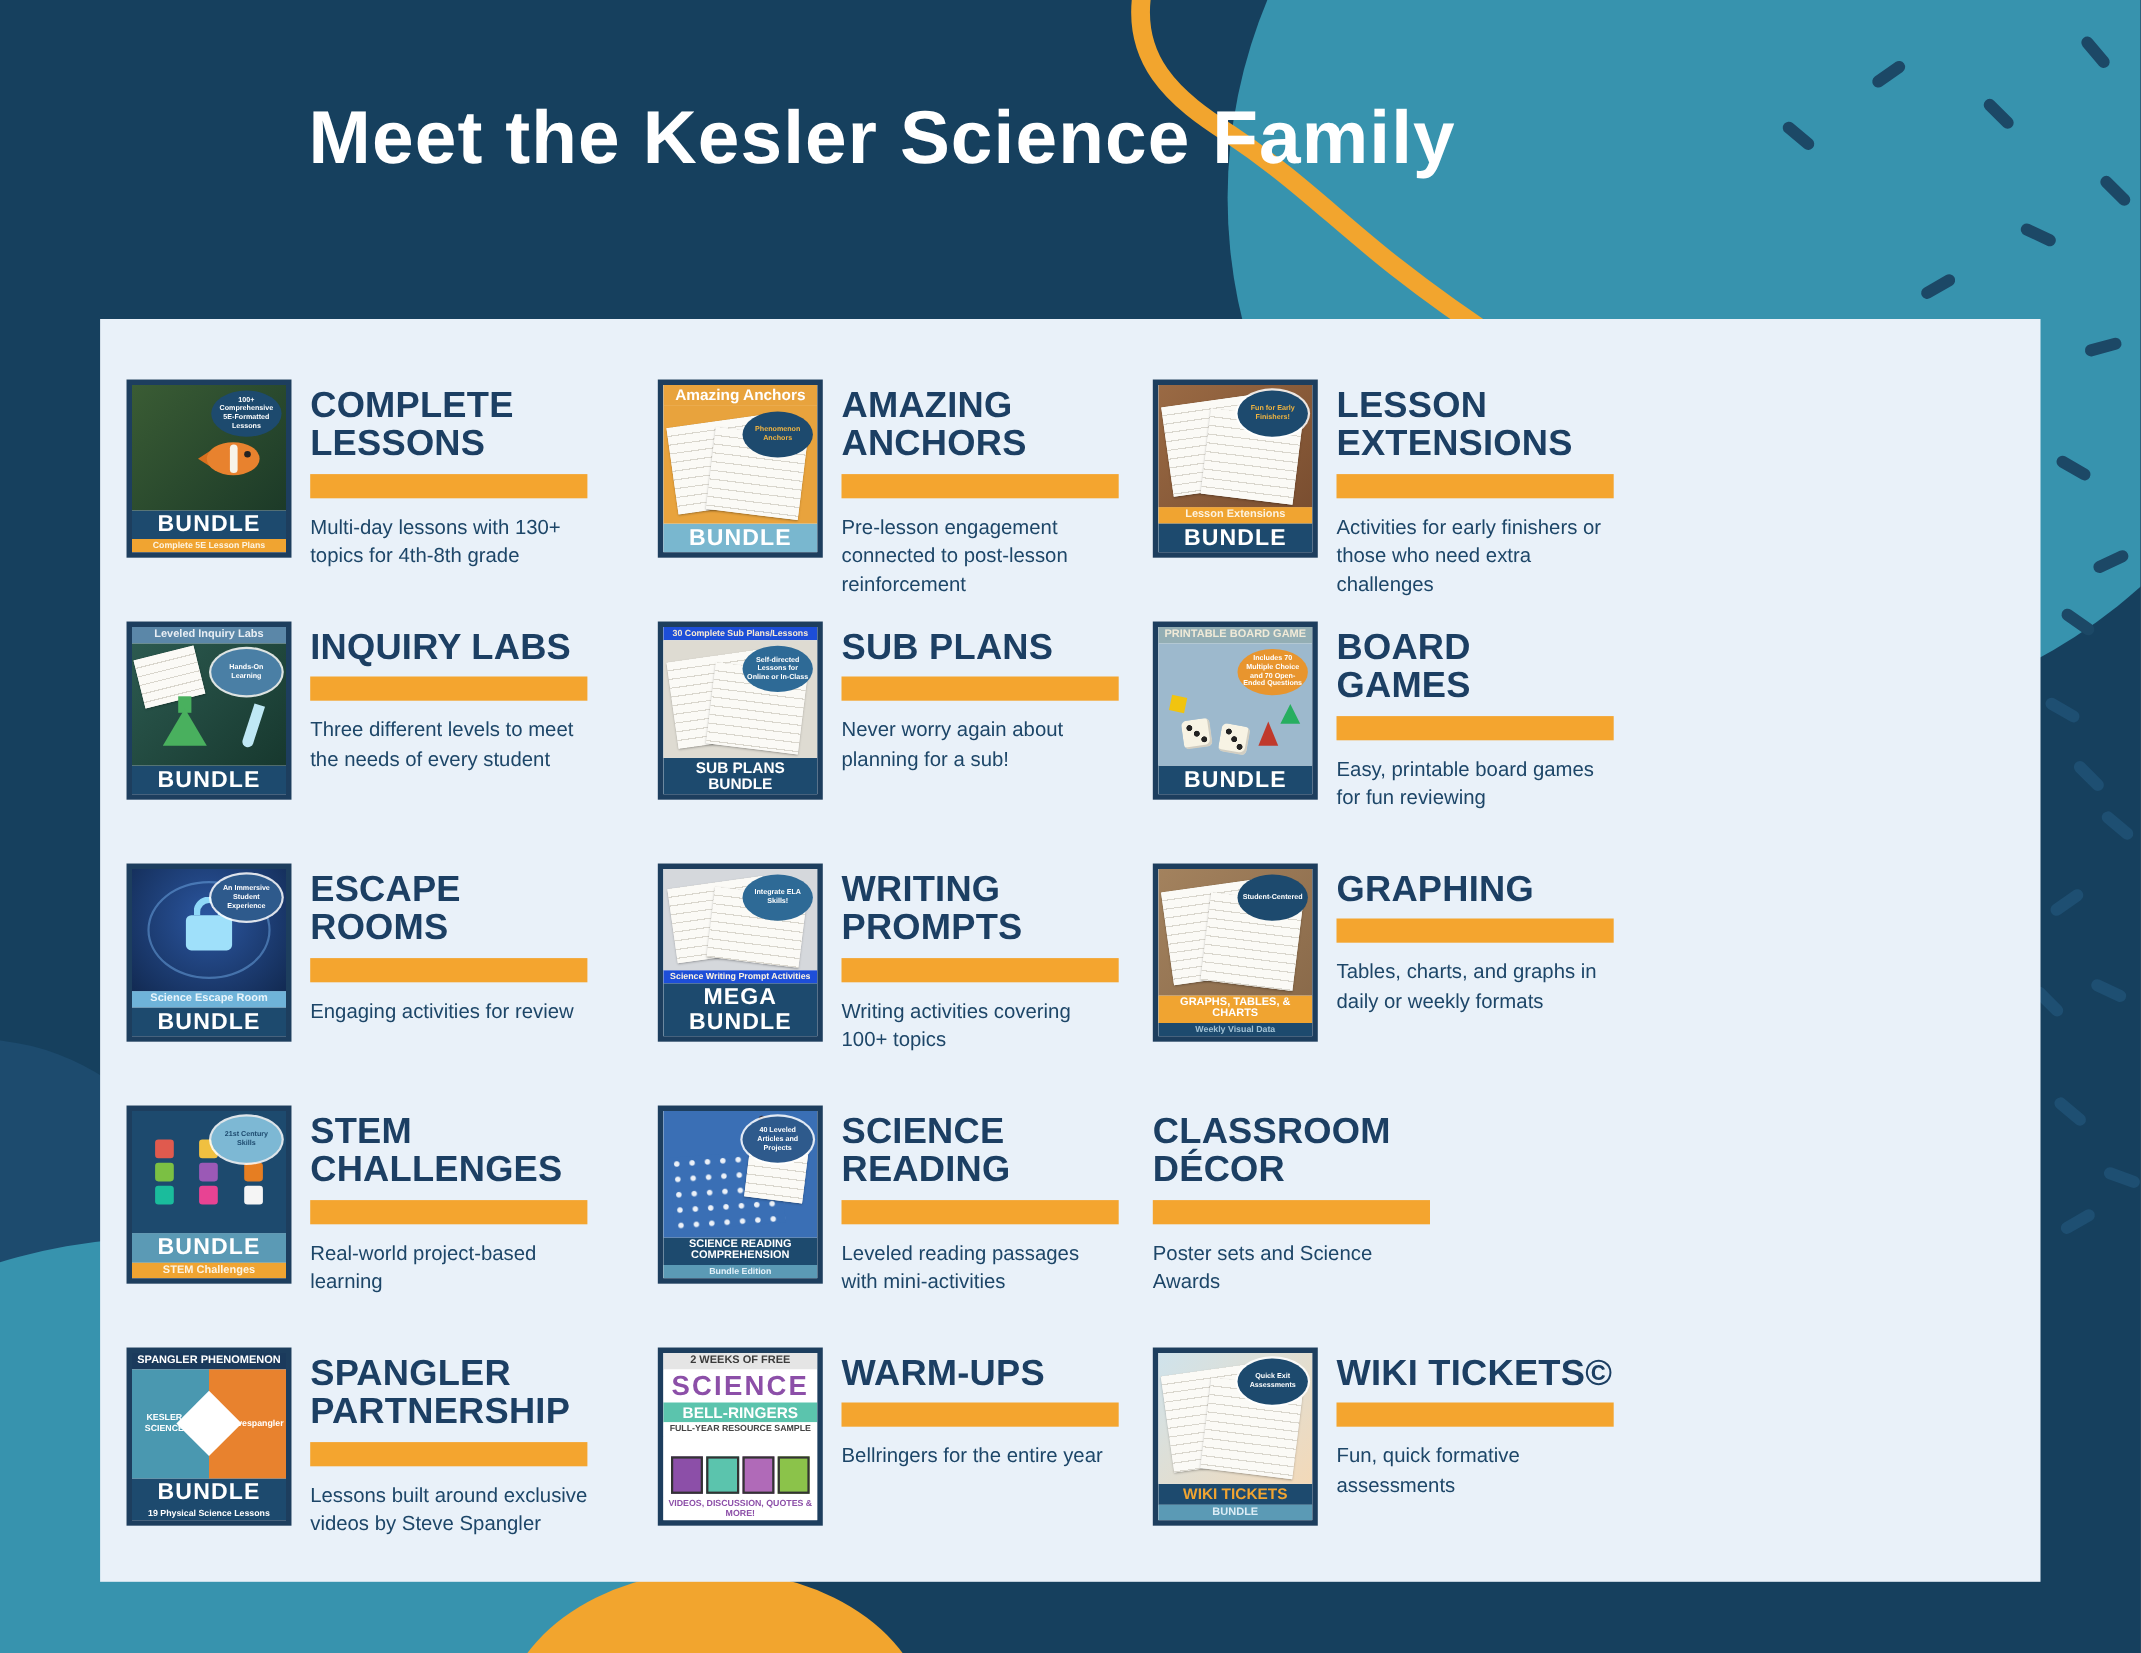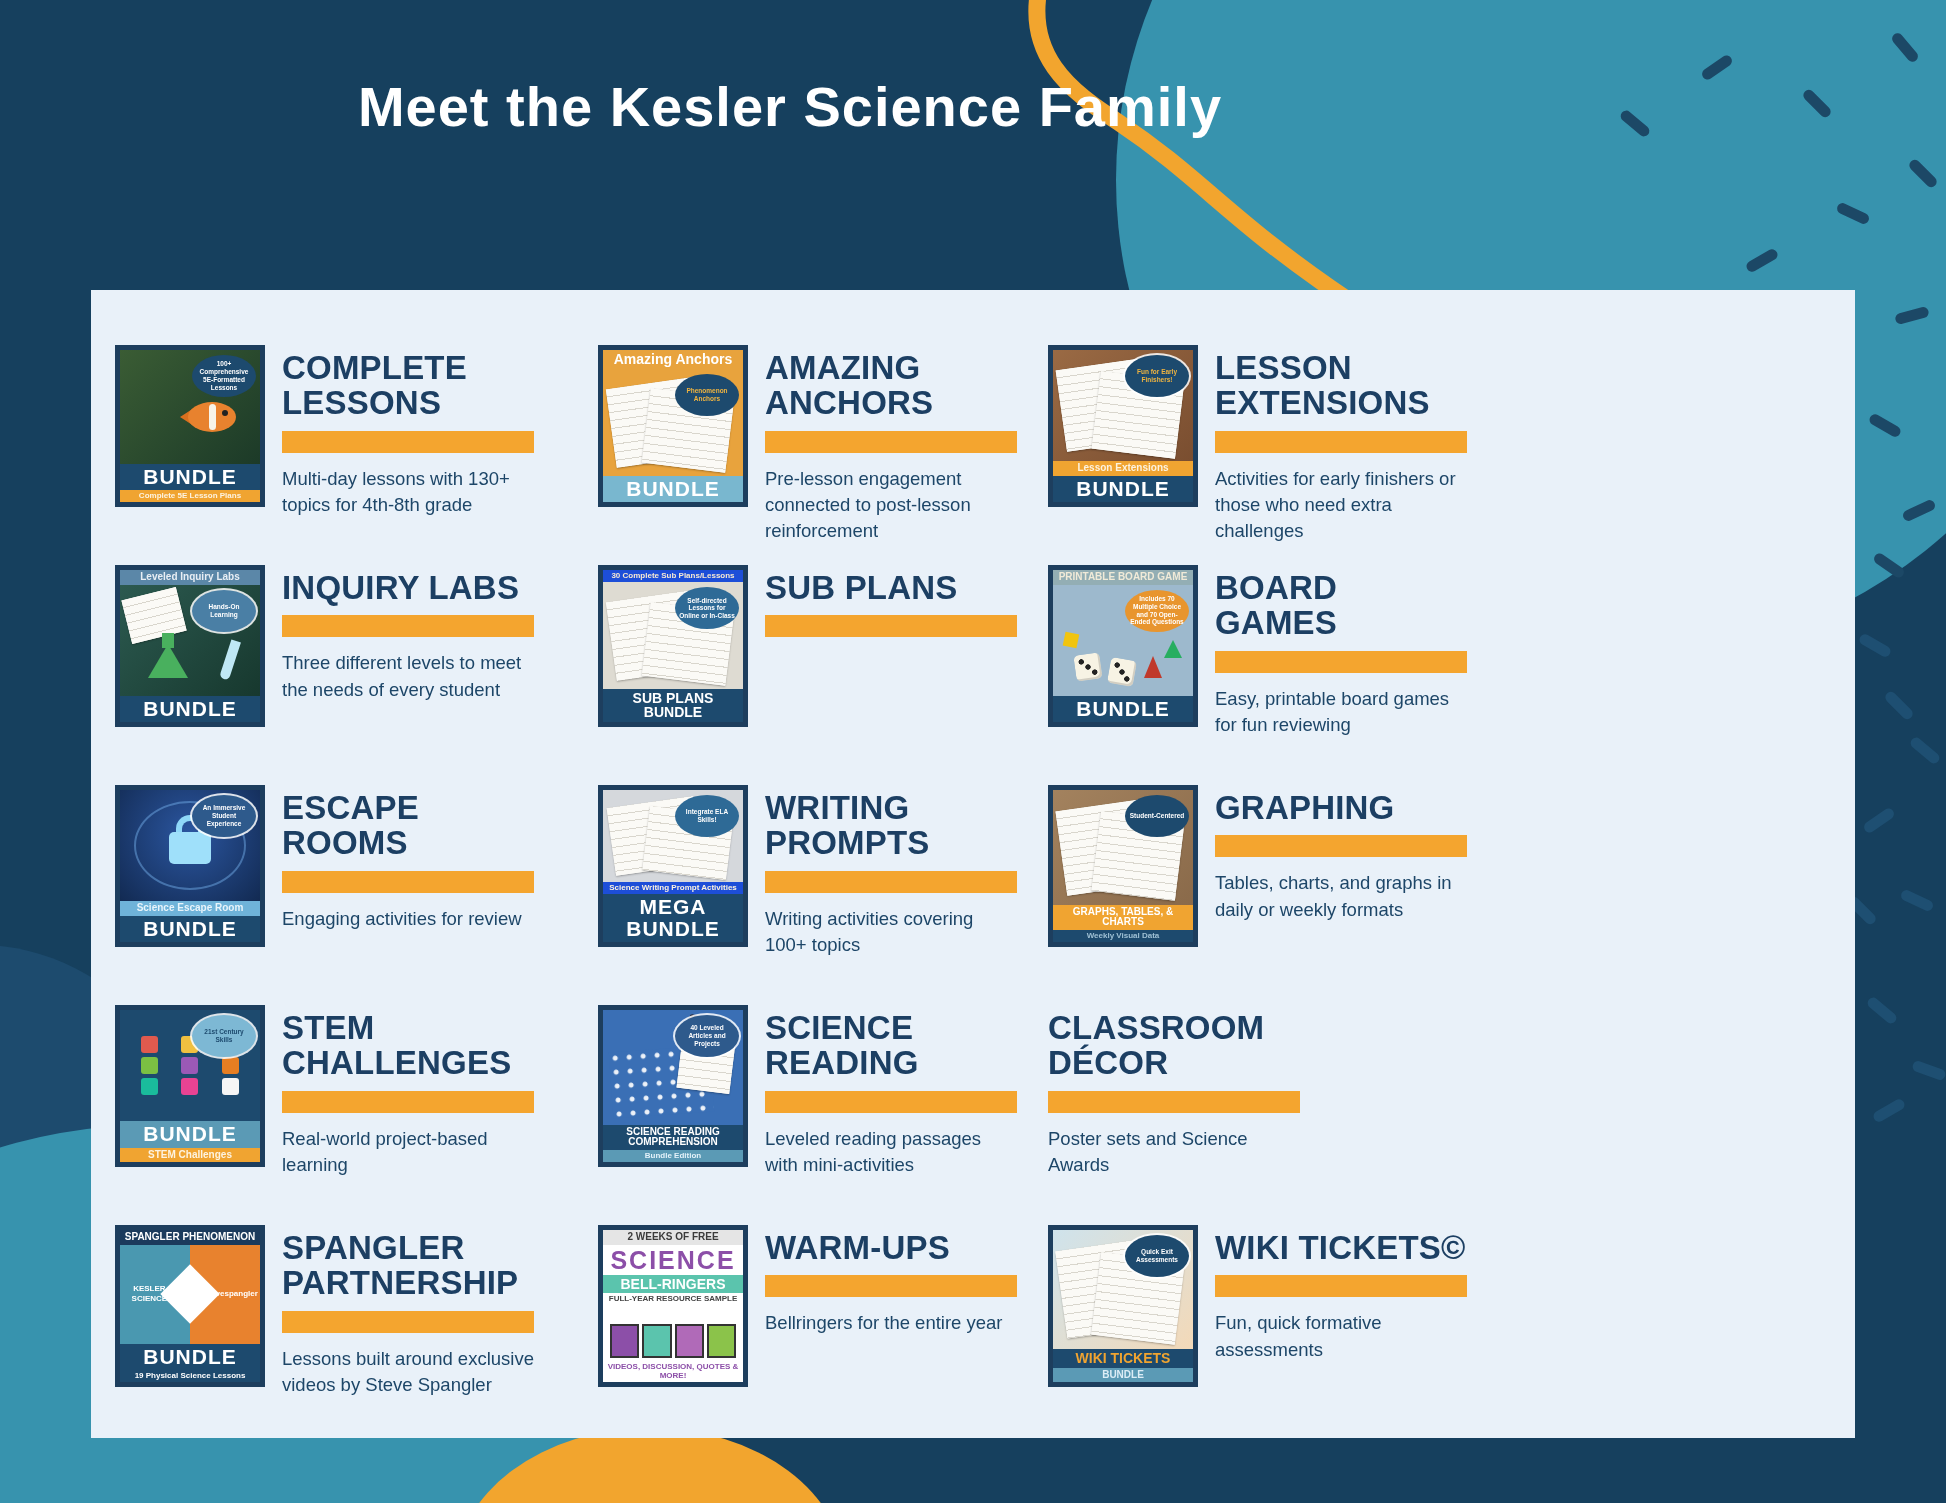--- a/index.html
+++ b/index.html
@@ -9,22 +9,22 @@
   .blob{position:absolute;border-radius:50%;}
   .blob-teal-top{right:-160px;top:-300px;width:990px;height:960px;background:#3793ae;z-index:1;}
   .blob-mid-left{left:-270px;top:945px;width:500px;height:620px;background:#1d4b6e;z-index:1;}
   .blob-teal-bottom{left:-310px;top:1125px;width:920px;height:820px;background:#3793ae;z-index:2;}
   .blob-orange-bottom{left:455px;top:1428px;width:390px;height:290px;background:#f2a52e;z-index:3;}
   .curve{position:absolute;left:0;top:0;z-index:2;pointer-events:none;}
   .sprinkles{position:absolute;inset:0;z-index:3;pointer-events:none;}
   .sp{position:absolute;width:34px;height:11px;border-radius:6px;background:#1c4866;}
   .sp.dk{background:#1e4f72;}
   
-  .title{position:absolute;top:74px;left:60px;width:1460px;margin:0;text-align:center;
-         color:#ffffff;font-size:56px;font-weight:bold;letter-spacing:1px;z-index:6;}
+  .title{position:absolute;top:74px;left:60px;width:1460px;margin:12px;text-align:center;
+         color:#ffffff;font-size:68px;font-weight:bold;letter-spacing:1px;z-index:6;}
   
   .panel{position:absolute;left:91px;top:290px;width:1764px;height:1148px;background:#e9f1f9;z-index:5;}
   .cards-grid{position:absolute;inset:0;padding:55px 0 0 24px;display:grid;
               grid-template-columns:483px 450px 447px;grid-auto-rows:162px;row-gap:58px;}
   .card{display:flex;gap:17px;}
   .thumb{width:150px;height:162px;flex:0 0 150px;background:#ffffff;border:5px solid #1d3e5e;
          box-sizing:border-box;display:flex;flex-direction:column;overflow:hidden;position:relative;}
   .tstrip{flex:0 0 auto;display:flex;align-items:center;justify-content:center;text-align:center;
           font-weight:bold;line-height:1.05;padding:2px 3px;}
   .s-xs{font-size:8px;}  .s-sm{font-size:10px;}  .s-md{font-size:14px;}
@@ -204,20 +204,21 @@
             <div class="art" style="background: rgb(222, 219, 210);">
               <div class="paper p1"></div>
               <div class="paper p2"></div>
               <div class="badge" style="background: rgb(46, 106, 150); color: rgb(255, 255, 255);">Self-directed Lessons for Online or In-Class</div>
             </div>
             <div class="tstrip s-md" style="background: rgb(29, 74, 110); color: rgb(255, 255, 255);">SUB PLANS BUNDLE</div>
           </div>
           <div class="tcol">
             <h3 class="ctitle">SUB PLANS</h3>
             <div class="cbar"></div>
+            <p class="cdesc">Never worry again about planning for a sub!</p>
           </div>
         </div>
         <div class="card">
           <div class="thumb">
             <div class="tstrip s-sm" style="background: rgb(147, 174, 180); color: rgb(240, 234, 216);">PRINTABLE BOARD GAME</div>
             <div class="art" style="background: rgb(157, 185, 205);">
               <div class="die d1"></div>
               <div class="die d2"></div>
               <div class="pawn red"></div>
               <div class="pawn green"></div>

